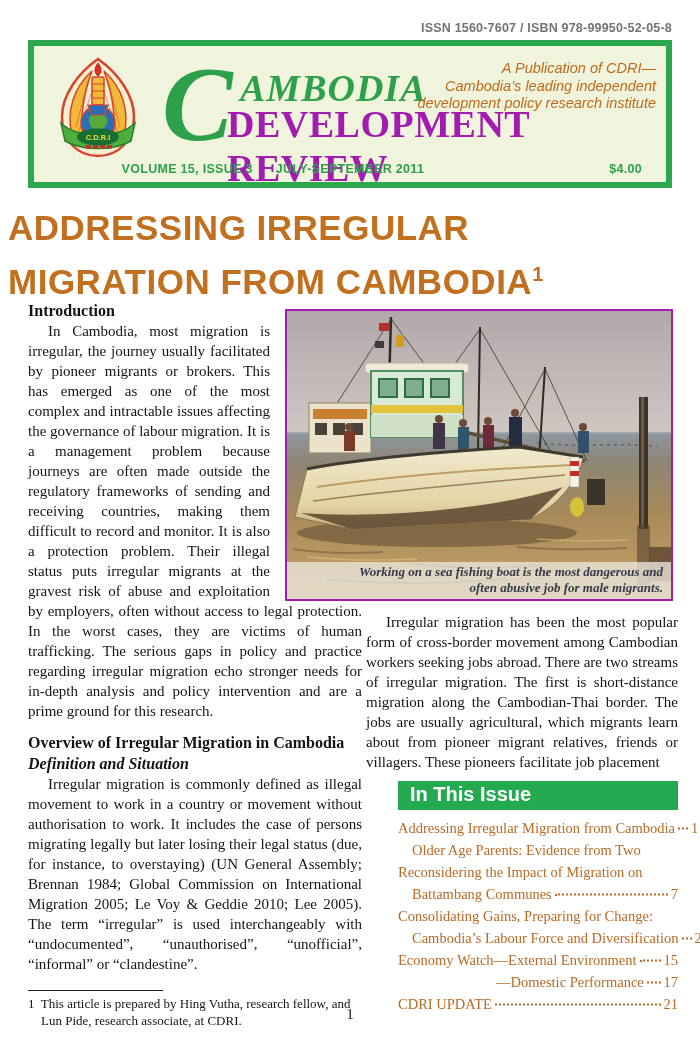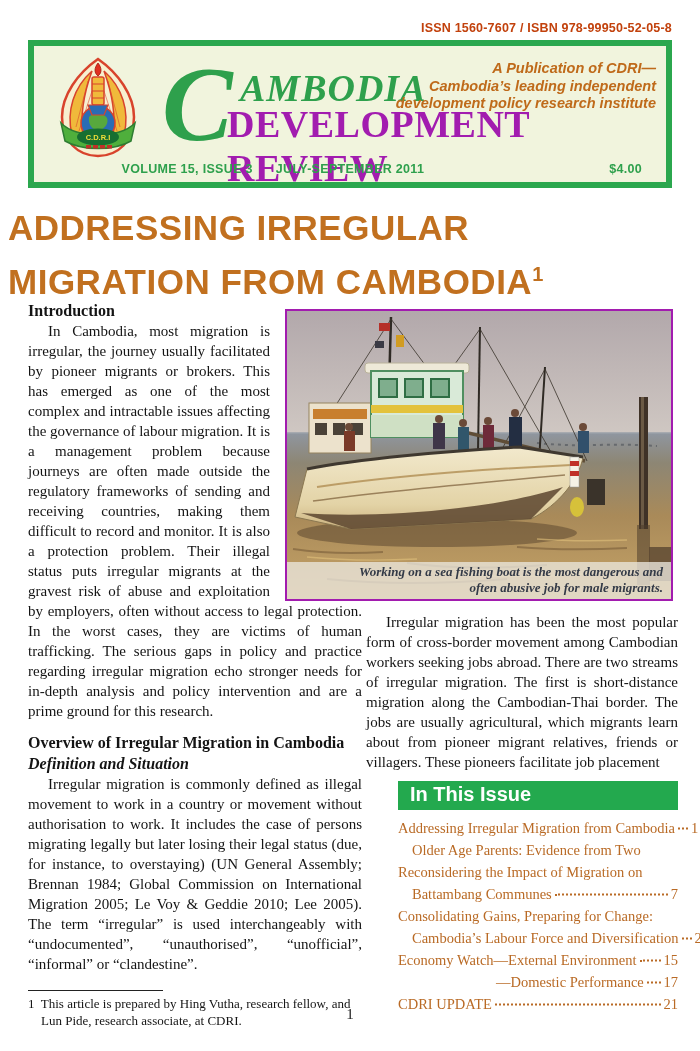--- a/index.html
+++ b/index.html
@@ -1,34 +1,34 @@
 <!DOCTYPE html>
 <html><head>
 <meta charset="utf-8">
 <style>
   html,body { margin:0; padding:0; background:#ffffff; }
   .page { position:relative; width:700px; height:1051px; background:#fff; overflow:hidden;
           font-family:"Liberation Serif", serif; color:#141414; }
 
   
-  .issn { position:absolute; top:21px; right:28px; color:#c2410c;
+  .issn { position:absolute; top:21px; right:28px; color:#737373;
           font-family:"Liberation Sans", sans-serif; font-weight:bold; font-size:12.5px; letter-spacing:0.2px;padding-left:35px; }
 
   
   .masthead-box { position:absolute; left:28px; top:40px; width:644px; height:148px;
                   background:#F1F4DD; border:6px solid #2BA74E; box-sizing:border-box; }
   .logo { position:absolute; left:14px; top:10px; width:100px; height:106px; }
   .mh-c  { position:absolute; left:128px; top:6px; font-style:italic; font-weight:bold;
            font-size:106px; line-height:1; color:#2EA04C; font-family:"Liberation Serif", serif; }
   .mh-l1 { position:absolute; left:206px; top:20px; font-style:italic; font-weight:bold;
            font-size:38px; letter-spacing:1px; color:#2EA04C; font-family:"Liberation Serif", serif; }
   .mh-l2 { position:absolute; left:193px; top:56px; font-weight:bold;
            font-size:38px; letter-spacing:0.5px; color:#a21caf; font-family:"Liberation Serif", serif; }
   .tagline { position:absolute; right:10px; top:14px; text-align:right; color:#BF6A1A;
-             font-family:"Liberation Sans", sans-serif; font-style:italic; font-weight:bold;
+             font-family:"Liberation Sans", sans-serif; font-style:italic; font-weight:normal;
              font-size:14.5px; line-height:17.5px; }
   .mh-bottom { position:absolute; left:24px; right:24px; top:116px; display:flex;
                font-family:"Liberation Sans", sans-serif; font-weight:bold; font-size:12.5px;
                color:#2EA04C; letter-spacing:0.3px; }
   .mh-bottom .vol   { flex:1; text-align:right; }
   .mh-bottom .date  { flex:1; text-align:center; }
   .mh-bottom .price { flex:1; text-align:right; }
 
   
   .title { position:absolute; left:0; right:0; top:196px; margin:8px; 

